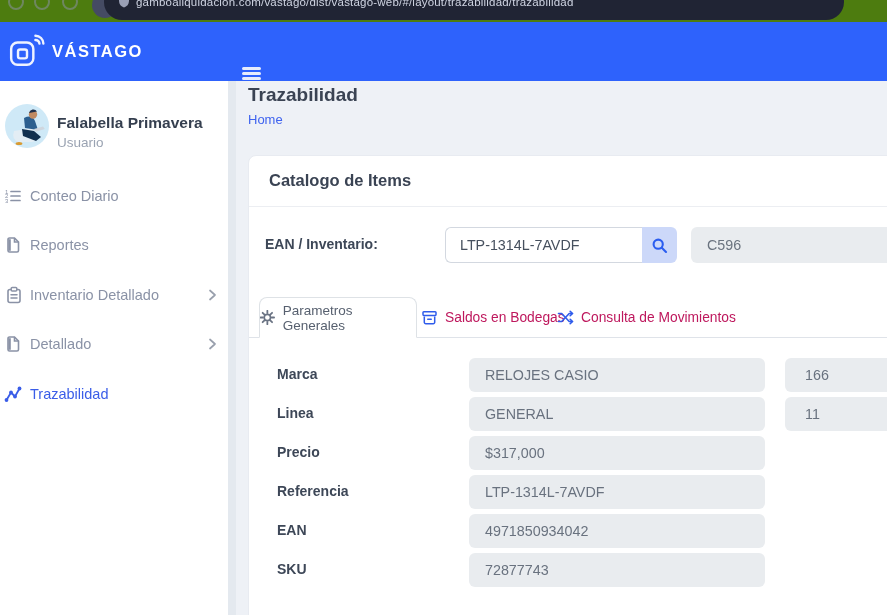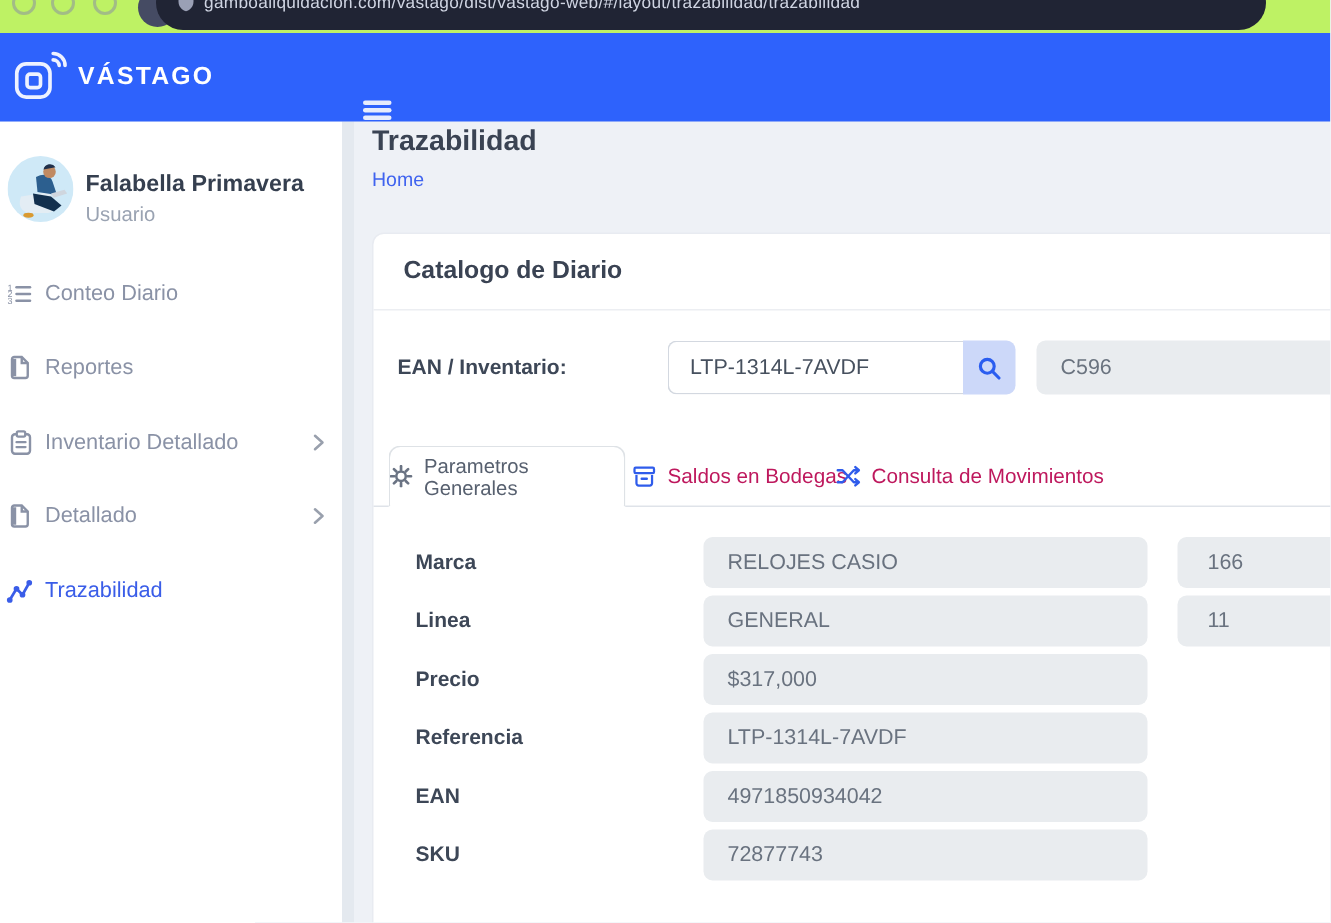--- a/index.html
+++ b/index.html
@@ -1,20 +1,20 @@
 <!DOCTYPE html>
 <html><head>
 <meta charset="utf-8">
 <style>
   html,body{margin:0;padding:0;background:#eef1f6;}
   .viewport{position:relative;width:887px;height:615px;overflow:hidden;
     font-family:"Liberation Sans",sans-serif;background:#eef1f6;}
 
   
-  .browser-bar{position:absolute;left:0;top:0;width:887px;height:22px;background:#bef264;overflow:hidden;z-index:30;}
+  .browser-bar{position:absolute;left:0;top:0;width:887px;height:22px;background:#4d7c0f;overflow:hidden;z-index:30;}
   .b-glyph{position:absolute;top:-6px;width:12px;height:12px;border:2px solid #8a8fa3;border-radius:50%;opacity:.55;}
   .pill-cap{position:absolute;left:92px;top:-8px;width:26px;height:26px;border-radius:50%;background:#454b63;}
   .url-pill{position:absolute;left:104px;top:-16px;width:740px;height:36px;border-radius:18px;background:#202434;}
   .shield-icon{position:absolute;left:14px;top:10px;}
   .url-text{position:absolute;left:32px;top:0;line-height:36px;font-size:11.5px;color:#cfd4e2;letter-spacing:.2px;white-space:nowrap;}
 
   
   .app-header{position:absolute;left:0;top:22px;width:887px;height:59px;background:#2e62fc;z-index:20;}
   .logo-icon{position:absolute;left:8px;top:10px;}
   .brand{position:absolute;left:52px;top:0;line-height:59px;color:#ffffff;font-size:16.5px;font-weight:bold;letter-spacing:1.5px;}
@@ -172,21 +172,21 @@
       <span class="mi-label">Trazabilidad</span>
     </div>
   </div>
   <div class="side-strip"></div>
 
   <div class="page-title">Trazabilidad</div>
   <a class="breadcrumb">Home</a>
 
   <div class="card">
     <div class="card-header">
-      <span class="card-title">Catalogo de Diario</span>
+      <span class="card-title">Catalogo de Items</span>
     </div>
 
     <span class="ean-label">EAN / Inventario:</span>
     <div class="search-group">
       <input class="search-input" type="text" value="LTP-1314L-7AVDF" style="">
       <button class="search-btn">
         <svg width="17" height="17" viewBox="0 0 17 17">
           <circle cx="7.2" cy="7.2" r="4.6" fill="none" stroke="#2a5df0" stroke-width="2.1"></circle>
           <line x1="10.8" y1="10.8" x2="15" y2="15" stroke="#2a5df0" stroke-width="2.1" stroke-linecap="round"></line>
         </svg>

